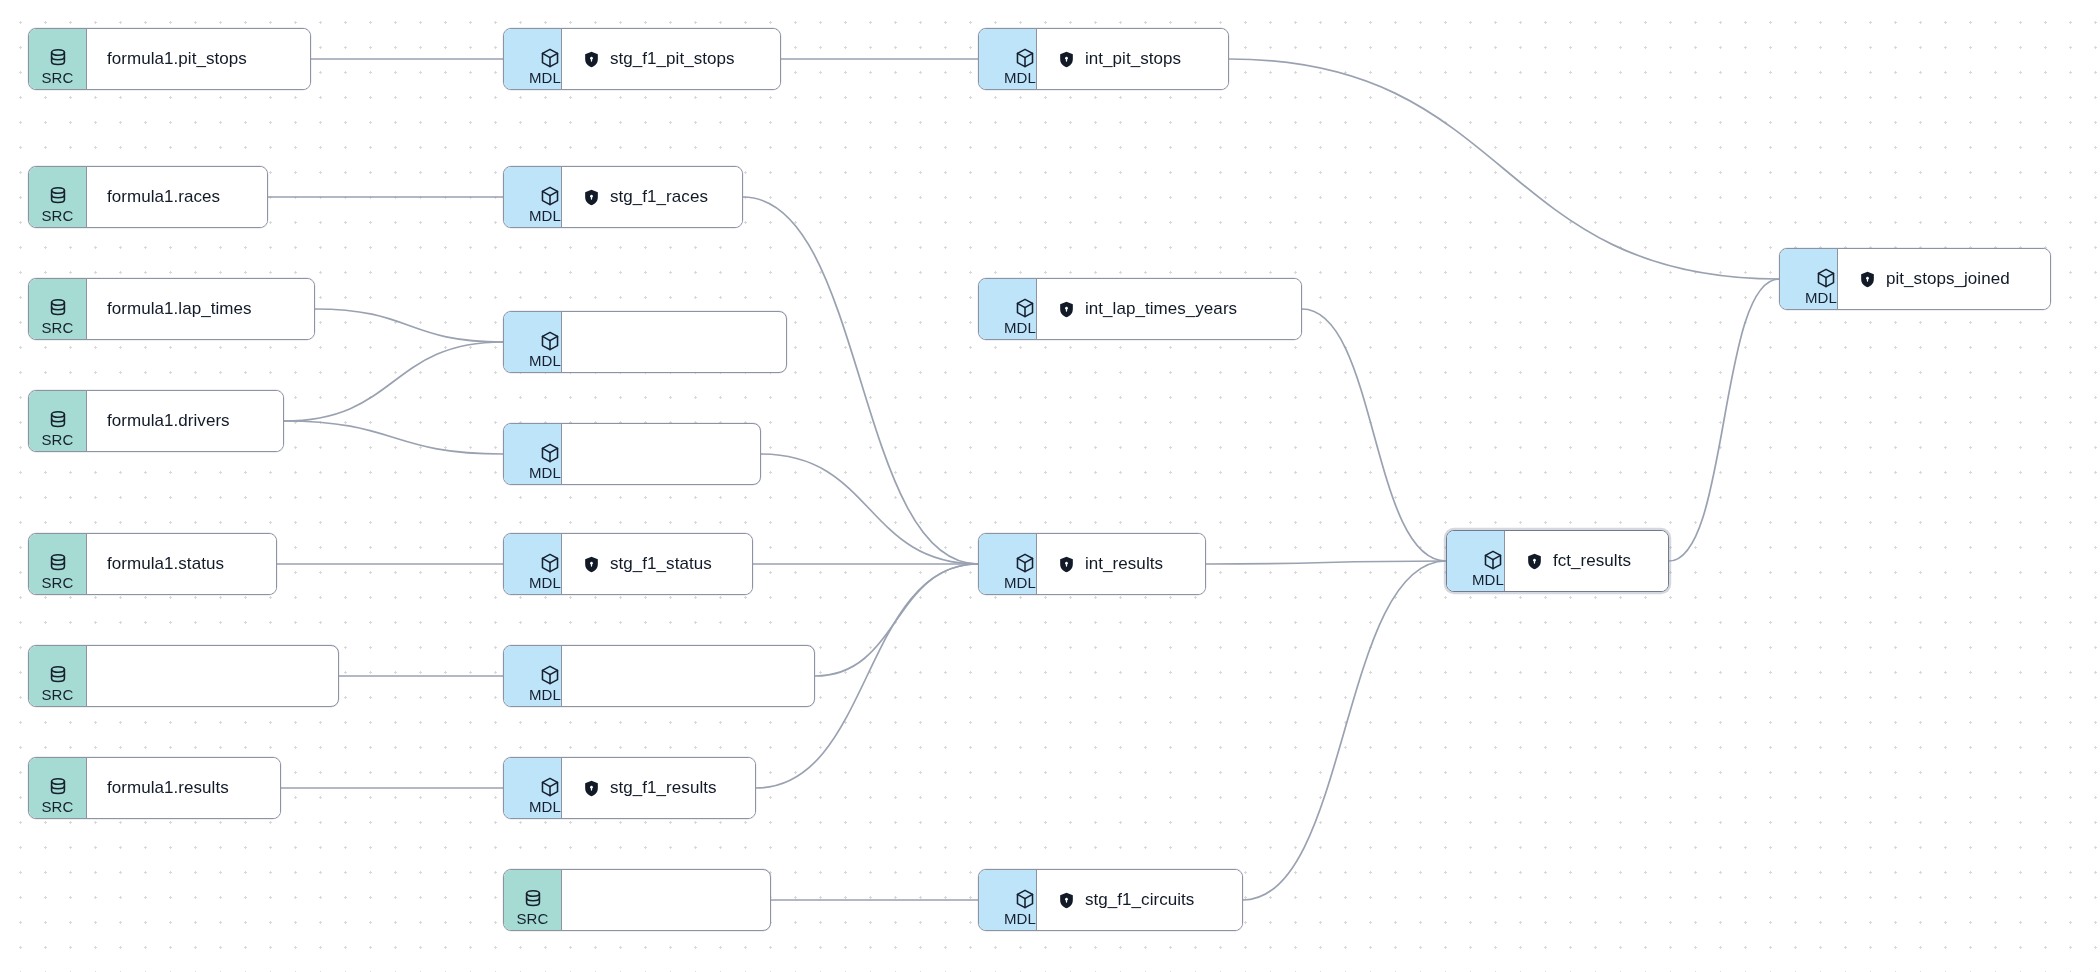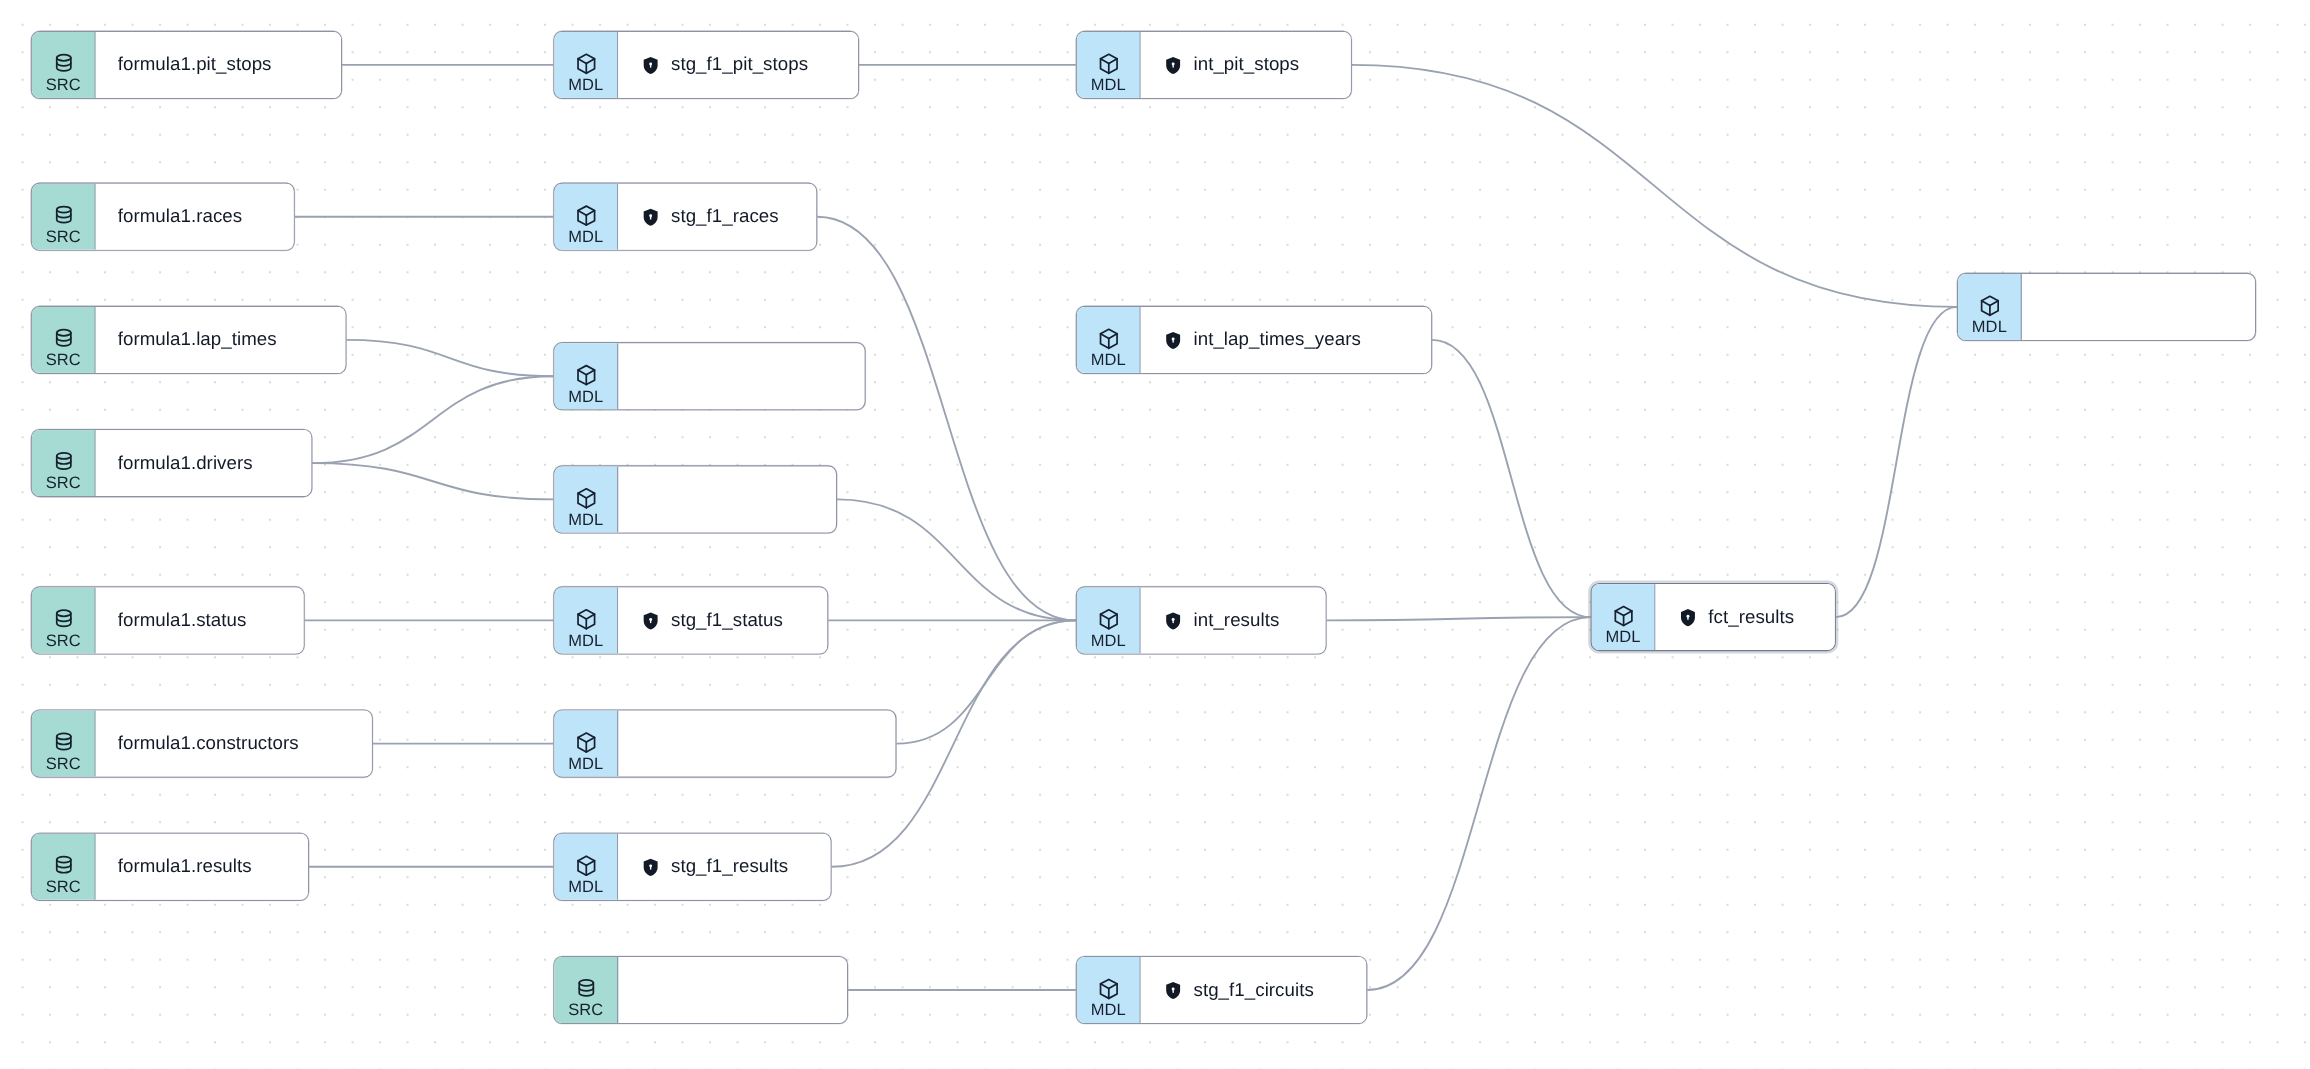--- a/index.html
+++ b/index.html
@@ -57,21 +57,21 @@
     flex: 0 0 58px;
     display: flex;
     flex-direction: column;
     align-items: center;
     justify-content: center;
     gap: 0px;
     border-right: 1.4px solid #8d93a3;
     padding-top: 14px;
   }
   .badge.src { background: #a6dbd3; }
-  .badge.mdl { background: #bee4fa; }
+  .badge.mdl { background: #bee4fa; align-items: flex-end; }
 
   .badge svg { display: block; }
   .badge-text {
     font-size: 15px;
     line-height: 15px;
     color: #17202e;
     letter-spacing: 0.1px;
     margin-top: 1px;
     font-family: "Liberation Sans", "DejaVu Sans", sans-serif;
   }
@@ -198,23 +198,20 @@
         <div class="badge src">
           <span>
             <svg width="22" height="22" viewBox="0 0 24 24" fill="none" stroke="#17202e" stroke-width="1.7" stroke-linecap="round" stroke-linejoin="round">
               <ellipse cx="12" cy="6" rx="7" ry="3"></ellipse>
               <path d="M5 6v5c0 1.66 3.13 3 7 3s7-1.34 7-3V6"></path>
               <path d="M5 11v5c0 1.66 3.13 3 7 3s7-1.34 7-3v-5"></path>
             </svg>
           </span>
           <span class="badge-text">SRC</span>
         </div>
-        <div class="body">
-          <span class="label">formula1.constructors</span>
-        </div>
       </div>
       <div class="node" style="left: 28px; top: 757px; width: 253px;">
         <div class="badge src">
           <span>
             <svg width="22" height="22" viewBox="0 0 24 24" fill="none" stroke="#17202e" stroke-width="1.7" stroke-linecap="round" stroke-linejoin="round">
               <ellipse cx="12" cy="6" rx="7" ry="3"></ellipse>
               <path d="M5 6v5c0 1.66 3.13 3 7 3s7-1.34 7-3V6"></path>
               <path d="M5 11v5c0 1.66 3.13 3 7 3s7-1.34 7-3v-5"></path>
             </svg>
           </span>
@@ -473,16 +470,26 @@
       <div class="node" style="left: 1779px; top: 248px; width: 272px;">
         <div class="badge mdl">
           <span>
             <svg width="22" height="22" viewBox="0 0 24 24" fill="none" stroke="#17202e" stroke-width="1.7" stroke-linecap="round" stroke-linejoin="round">
               <path d="M12 2.6 20.2 7v10L12 21.4 3.8 17V7z"></path>
               <path d="M3.8 7 12 11.6 20.2 7"></path>
               <path d="M12 11.6v9.8"></path>
             </svg>
           </span>
           <span class="badge-text">MDL</span>
+        </div>
+        <div class="body">
+          <span style="display: flex;">
+            <svg class="shield" width="19" height="19" viewBox="0 0 24 24">
+              <path d="M12 2.2 20 5.4v6.1c0 5.2-3.4 9.1-8 10.3-4.6-1.2-8-5.1-8-10.3V5.4z" fill="#111a26"></path>
+              <circle cx="12" cy="10.3" r="1.7" fill="#ffffff"></circle>
+              <rect x="11.2" y="10.6" width="1.6" height="4.1" rx="0.8" fill="#ffffff"></rect>
+            </svg>
+          </span>
+          <span class="label">pit_stops_joined</span>
         </div>
       </div>
     </div>
 </div>
 
 </body></html>

